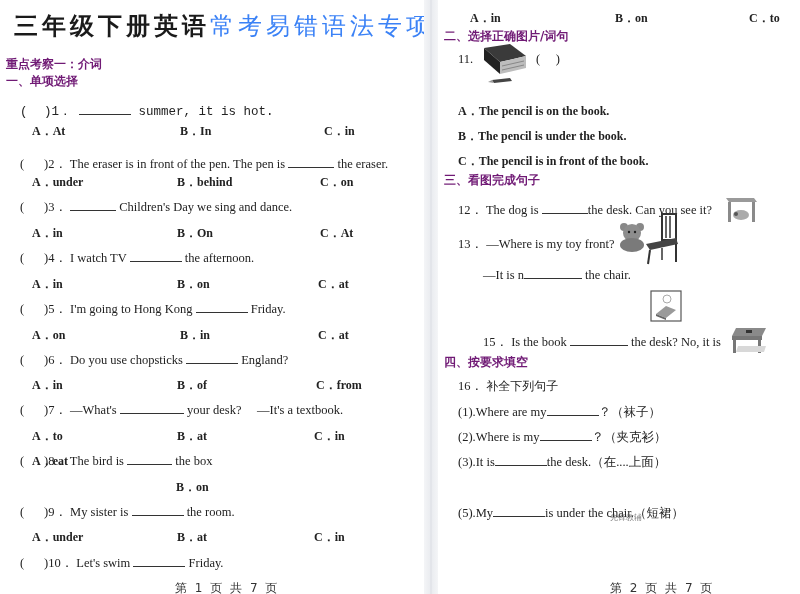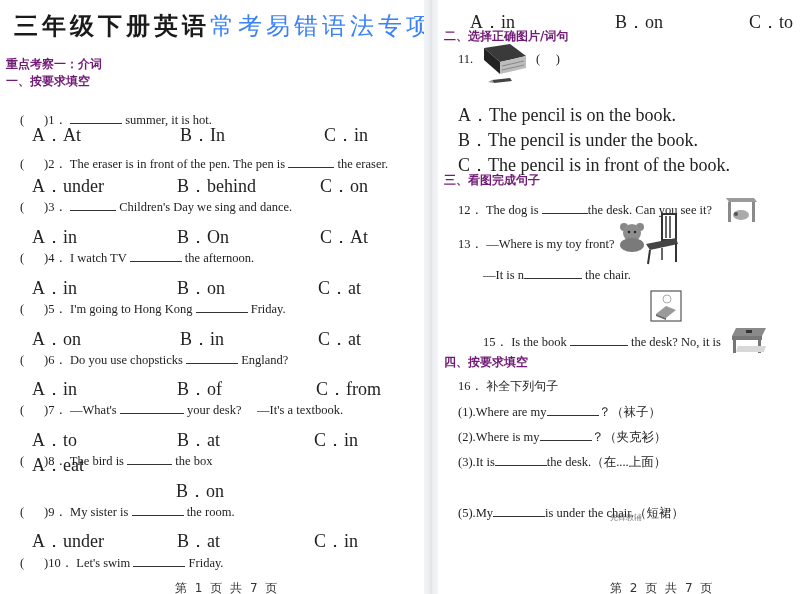--- a/index.html
+++ b/index.html
@@ -18,40 +18,40 @@
 
   .abs { position:absolute; white-space:nowrap; }
   .title { left:14px; top:10px; font-size:24px; letter-spacing:4px; font-family:"DejaVu Serif", serif; font-weight:bold; }
   .title .black { color:#1a1a1a; }
   .title .red { color:#3b82f6; font-weight:normal; }
   .green { color:#701a75; font-weight:bold; font-family:"DejaVu Sans", sans-serif; font-size:12px; }
 
   .q { font-size:12.5px; }
   .paren { display:inline-block; width:24px; }
   .blank { display:inline-block; border-bottom:1px solid #333; height:10px; vertical-align:baseline; }
-  .opt { font-size:18px; }
+  .opt { font-size:12px;font-weight:bold; }
   .footer { font-size:12px; font-family:"DejaVu Sans", sans-serif; letter-spacing:2px; color:#333; }
 
   .pic { position:absolute; }
 </style>
 </head>
 <body>
 
 <div class="gutter"></div>
 <div class="gutter-line"></div>
 
 <div class="page page-left">
   <div class="abs title">
     <span class="black">三年级下册英语</span><span class="red">常考易错语法专项</span>
   </div>
 
   <div class="abs green" style="left:6px;top:56px;">重点考察一：介词</div>
-  <div class="abs green" style="left:6px;top:73px;">一、按要求填空</div>
-
-  <div class="abs q" style="left:20px;top:112px;">
+  <div class="abs green" style="left:6px;top:73px;">一、单项选择</div>
+
+  <div class="abs q" style="left:20px;top:103px;font-family:Liberation Mono, monospace;">
     <span class="paren">(</span><span>)1．</span>
     <span class="blank" style="width:52px;"></span>
     <span>summer, it is hot.</span>
   </div>
   <div class="abs opt" style="left:32px;top:123px;">A．At</div>
   <div class="abs opt" style="left:180px;top:123px;">B．In</div>
   <div class="abs opt" style="left:324px;top:123px;">C．in</div>
 
   <div class="abs q" style="left:20px;top:156px;">
     <span class="paren">(</span><span>)2．</span>

